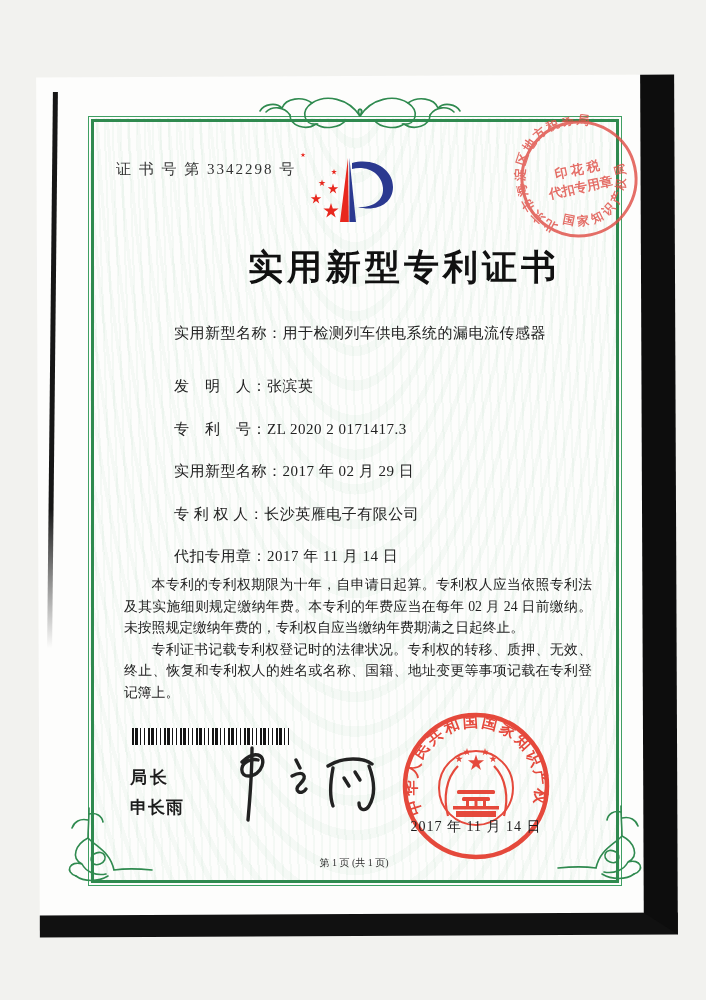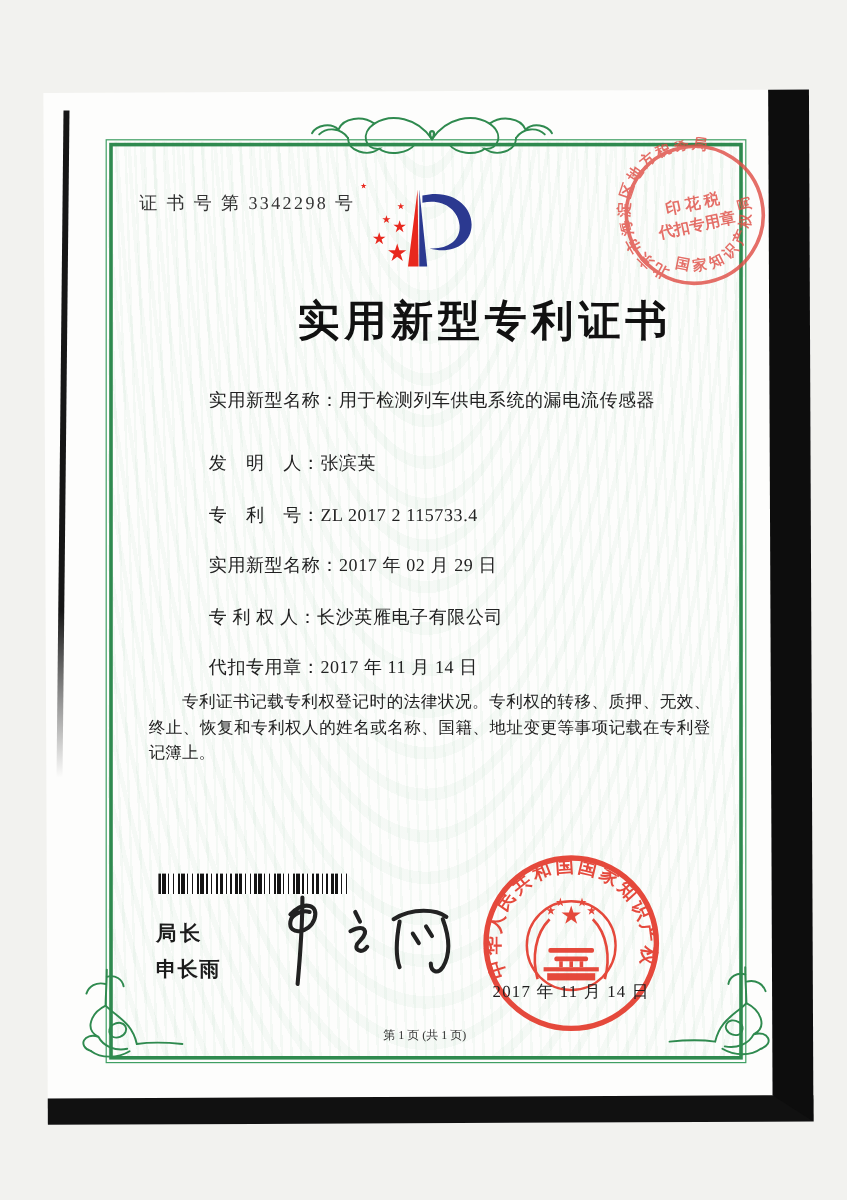--- a/index.html
+++ b/index.html
@@ -122,33 +122,34 @@
 
 <div class="abs title">实用新型专利证书</div>
 
 <div class="abs field f0">
   <span>实用新型名称：</span><span>用于检测列车供电系统的漏电流传感器</span>
 </div>
 <div class="abs field f1">
   <span>发　明　人：</span><span>张滨英</span>
 </div>
 <div class="abs field f2">
-  <span>专　利　号：</span><span>ZL 2017 2 115733.4</span>
+  <span>专　利　号：</span><span>ZL 2020 2 0171417.3</span>
 </div>
 <div class="abs field f3">
   <span>实用新型名称：</span><span>2017 年 02 月 29 日</span>
 </div>
 <div class="abs field f4">
   <span>专 利 权 人：</span><span>长沙英雁电子有限公司</span>
 </div>
 <div class="abs field f5">
   <span>代扣专用章：</span><span>2017 年 11 月 14 日</span>
 </div>
 
 <div class="abs paras">
+  <p>本专利的专利权期限为十年，自申请日起算。专利权人应当依照专利法及其实施细则规定缴纳年费。本专利的年费应当在每年 02 月 24 日前缴纳。未按照规定缴纳年费的，专利权自应当缴纳年费期满之日起终止。</p>
   <p>专利证书记载专利权登记时的法律状况。专利权的转移、质押、无效、终止、恢复和专利权人的姓名或名称、国籍、地址变更等事项记载在专利登记簿上。</p>
 </div>
 
 <div class="abs barcode"></div>
 
 <div class="abs director d1">局长</div>
 <div class="abs director d2">申长雨</div>
 
 <svg class="abs signature" width="170" height="86" viewBox="0 0 170 86">
   <g fill="none" stroke="#222" stroke-width="3.4" stroke-linecap="round" stroke-linejoin="round">

